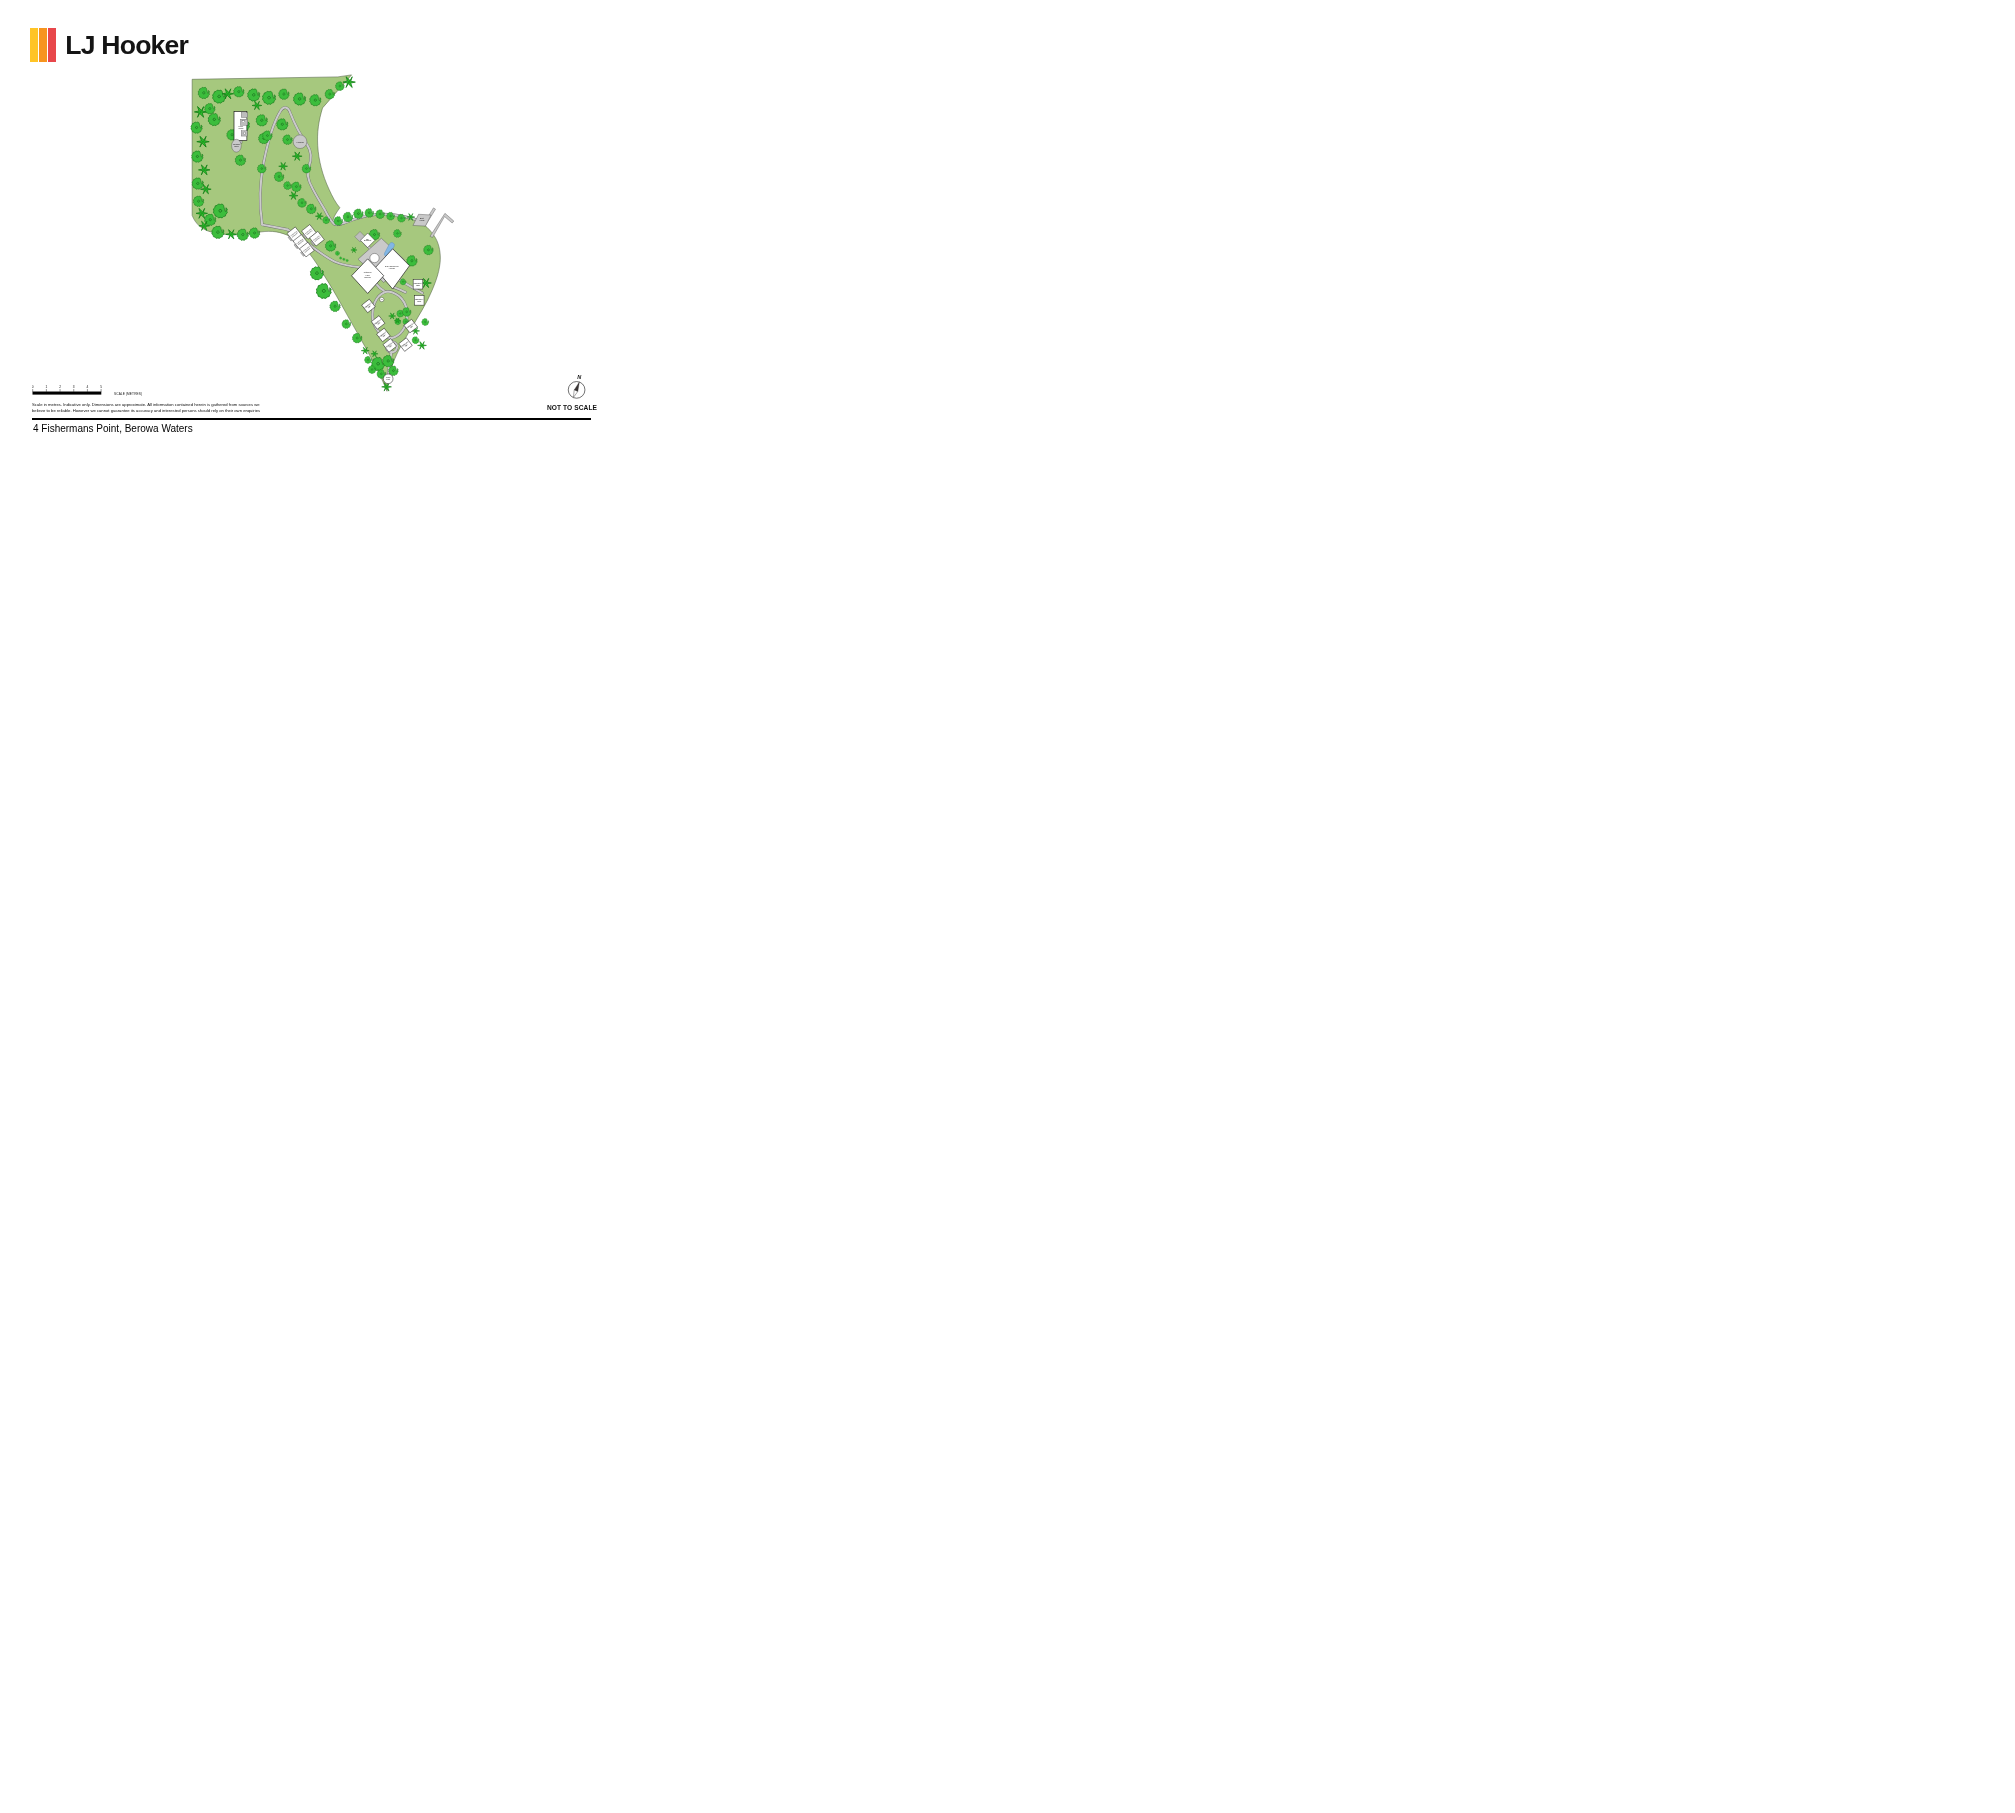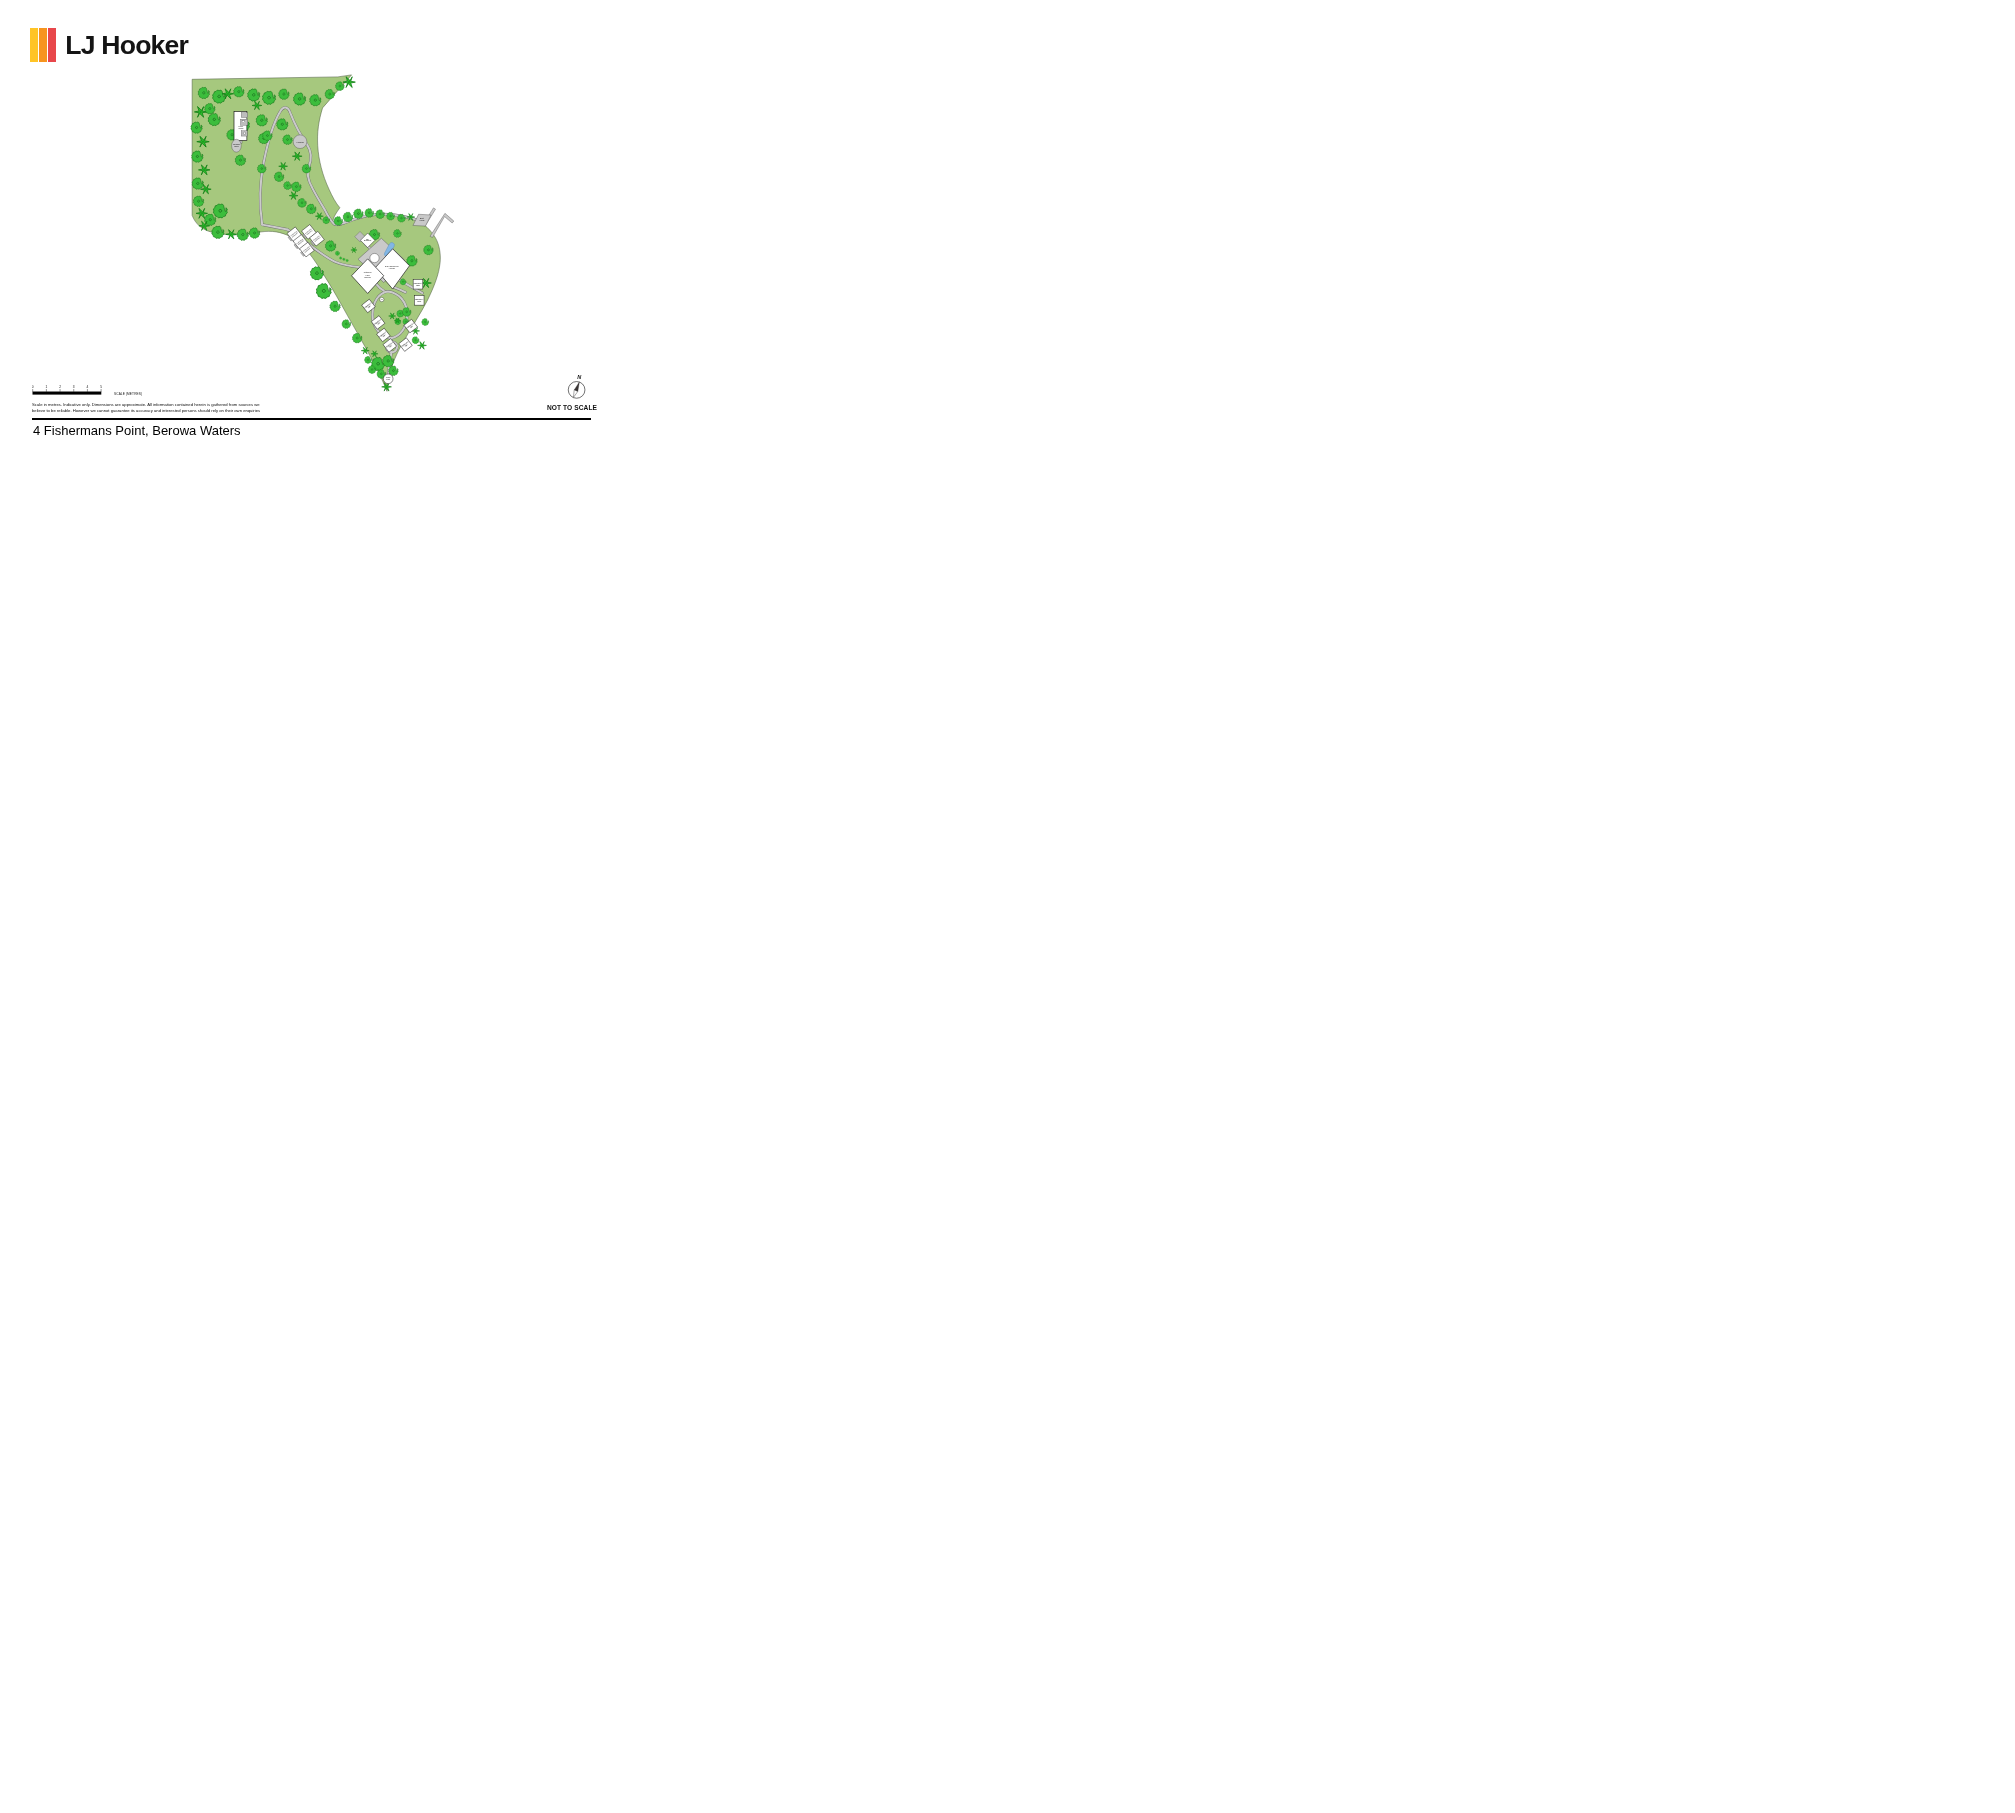--- a/index.html
+++ b/index.html
@@ -28,21 +28,21 @@
   .tent{fill:#ffffff;stroke:#111;stroke-width:1.2;}
   .tentlbl{font-size:3.8px;fill:#111;text-anchor:middle;font-family:"Liberation Sans",sans-serif;}
   .bglbl{font-size:3.6px;fill:#111;text-anchor:middle;font-family:"Liberation Sans",sans-serif;}
   
   #scalebar{position:absolute;left:32px;top:385px;}
   #scale-label{position:absolute;left:114px;top:392px;font-size:3.2px;letter-spacing:0.1px;color:#111;}
   #disclaimer{position:absolute;left:32px;top:402px;font-size:4.2px;line-height:1.45;color:#0d0d0d;width:274px;}
   #compass{position:absolute;left:563px;top:372px;}
   #not-to-scale{position:absolute;left:540px;top:404px;width:64px;text-align:center;font-size:6.6px;font-weight:700;color:#111;letter-spacing:0.1px;}
   #divider{position:absolute;left:32px;top:418px;width:559px;height:1.6px;background:#000;}
-  #address{position:absolute;left:33px;top:423px;font-size:13px;color:#000;}
+  #address{position:absolute;left:33px;top:423px;font-size:10px;color:#000;}
 </style>
 </head>
 <body>
 
 <div id="logo">
   <div class="stripes">
     <div class="stripe" style="background: rgb(255, 196, 37);"></div>
     <div class="stripe" style="background: rgb(247, 148, 30);"></div>
     <div class="stripe" style="background: rgb(232, 71, 75);"></div>
   </div>

